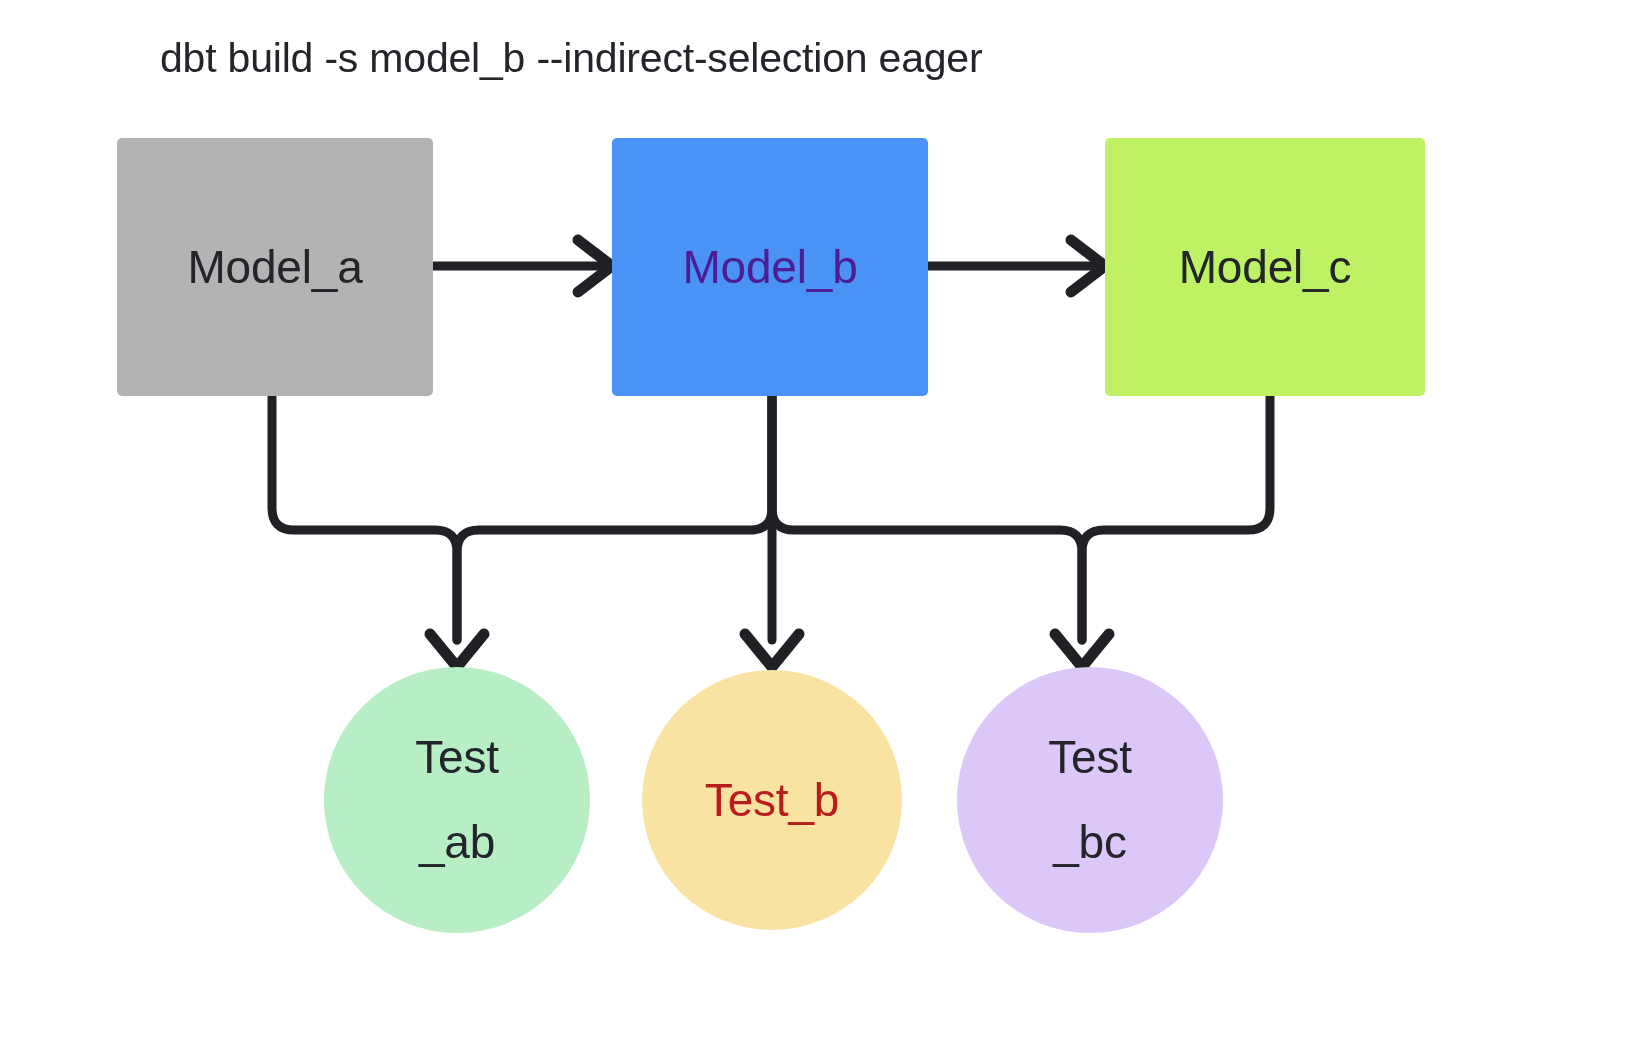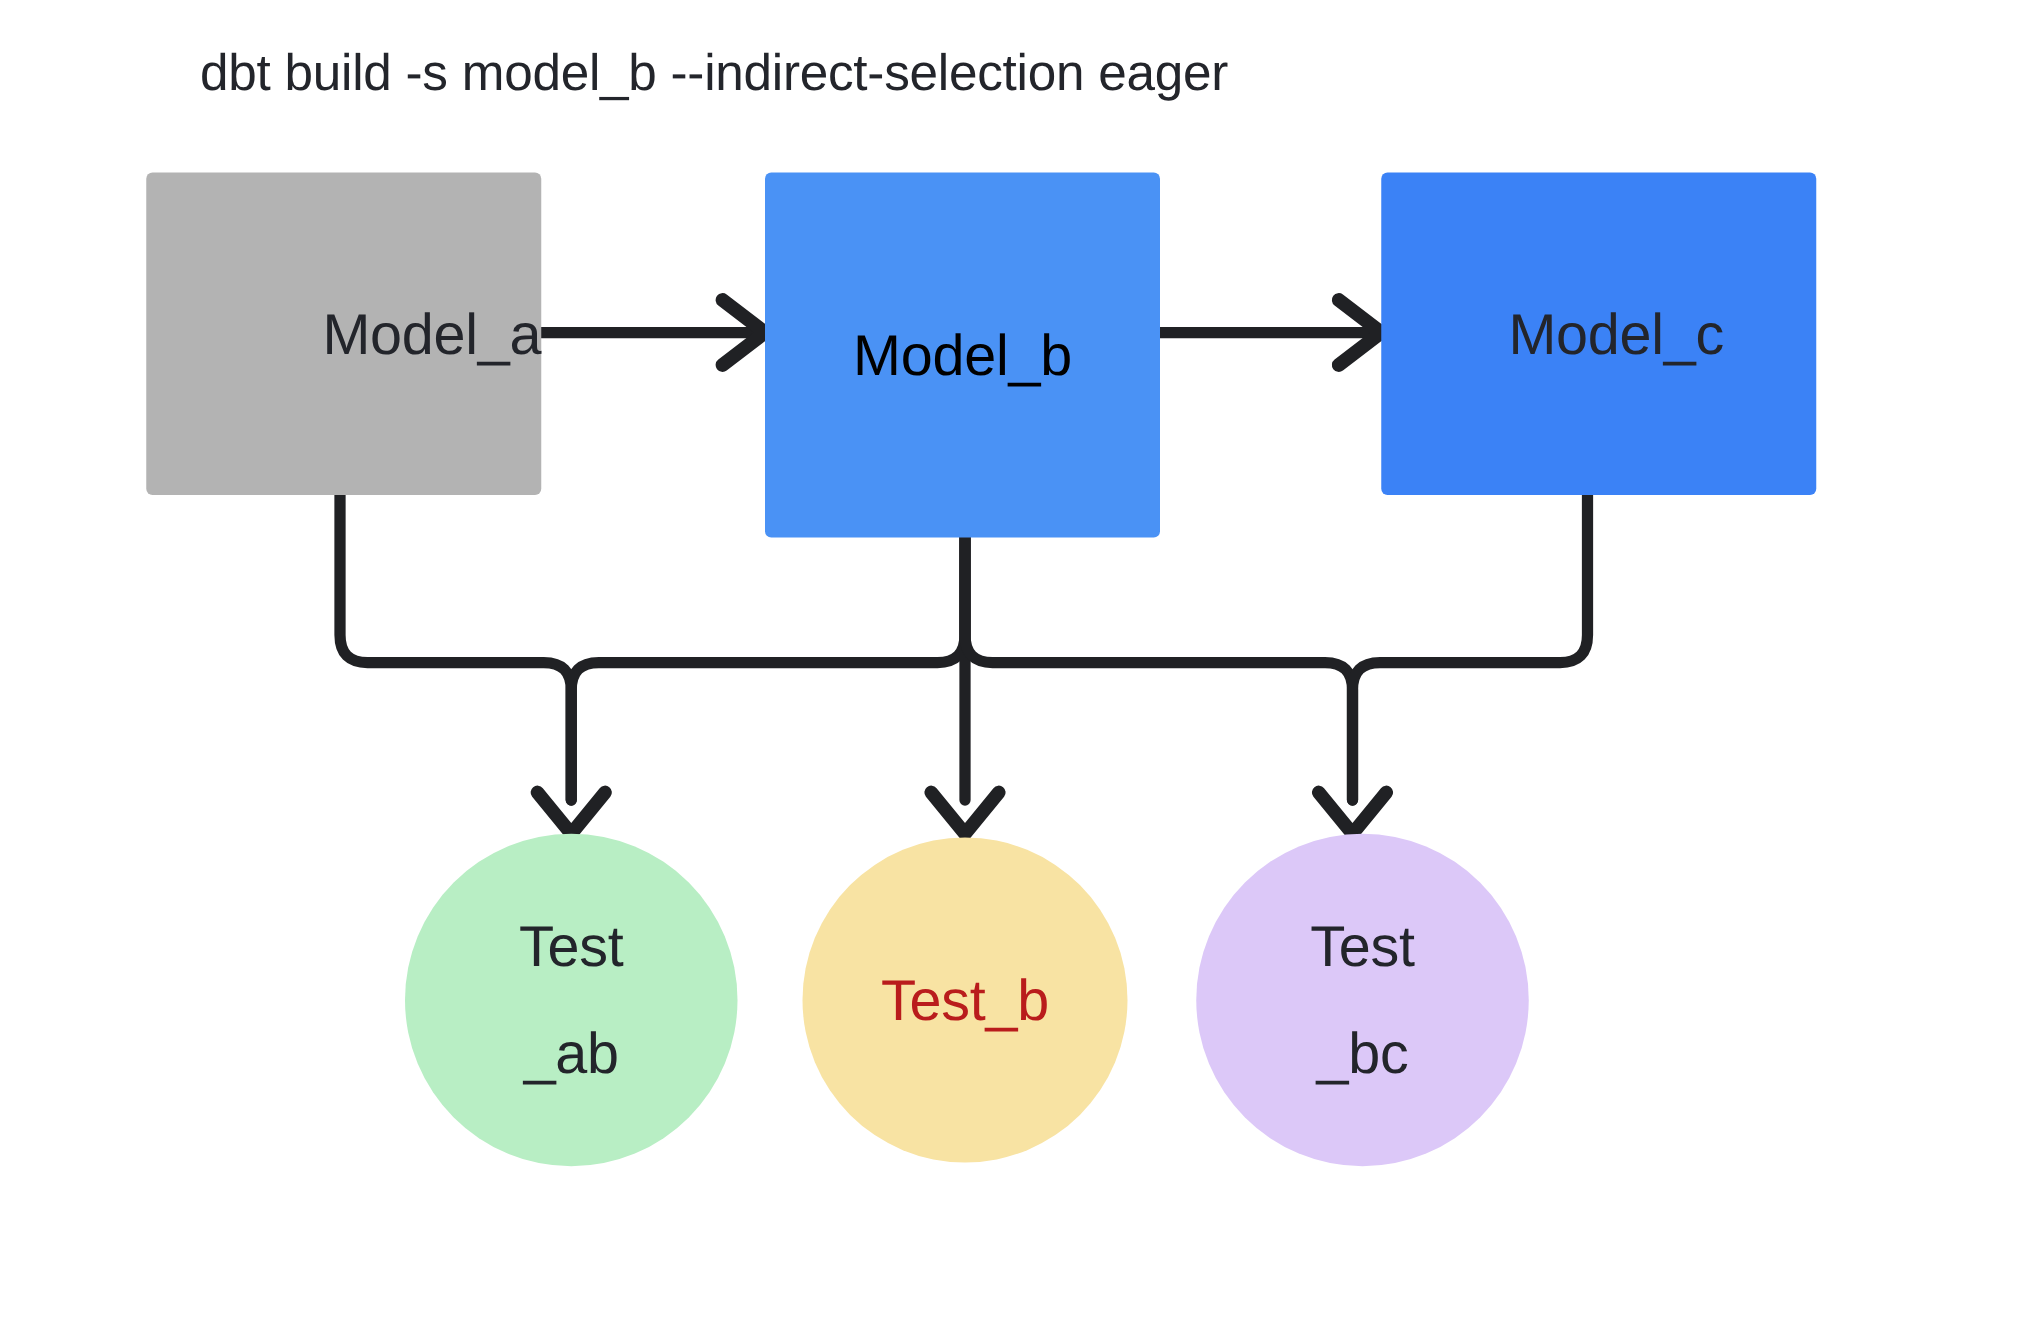--- a/index.html
+++ b/index.html
@@ -103,29 +103,29 @@
       </g>
       <g>
         <path d="M 745 634 L 772 667 L 799 634" stroke-width="11"></path>
       </g>
       <g>
         <path d="M 1055 634 L 1082 667 L 1109 634" stroke-width="11"></path>
       </g>
     </g>
   </svg>
 
-  <div class="node-box" style="left:117px; top:138px; width:316px; height:258px; background:#b3b3b3; color:#23252b;justify-content:flex-end;">
+  <div class="node-box" style="left:117px; top:138px; width:316px; height:258px; background:#b3b3b3; color:#23252b;">
     <span>Model_a</span>
   </div>
 
-  <div class="node-box" style="left:612px; top:138px; width:316px; height:292px; background:#4a92f5; color:#000000;">
+  <div class="node-box" style="left:612px; top:138px; width:316px; height:258px; background:#4a92f5; color:#4c1d95;">
     <span>Model_b</span>
   </div>
 
-  <div class="node-box" style="left:1105px; top:138px; width:320px; height:258px; background:#3b82f6; color:#23252b;padding-left:28px;">
+  <div class="node-box" style="left:1105px; top:138px; width:320px; height:258px; background:#bef264; color:#23252b;">
     <span>Model_c</span>
   </div>
 
   <div class="node-circle" style="left:324px; top:667px; width:266px; height:266px; background:#b8eec4; color:#23252b;">
     <span>Test
 _ab</span>
   </div>
 
   <div class="node-circle" style="left:642px; top:670px; width:260px; height:260px; background:#f8e3a3; color:#b91c1c; line-height:1.15;">
     <span>Test_b</span>

